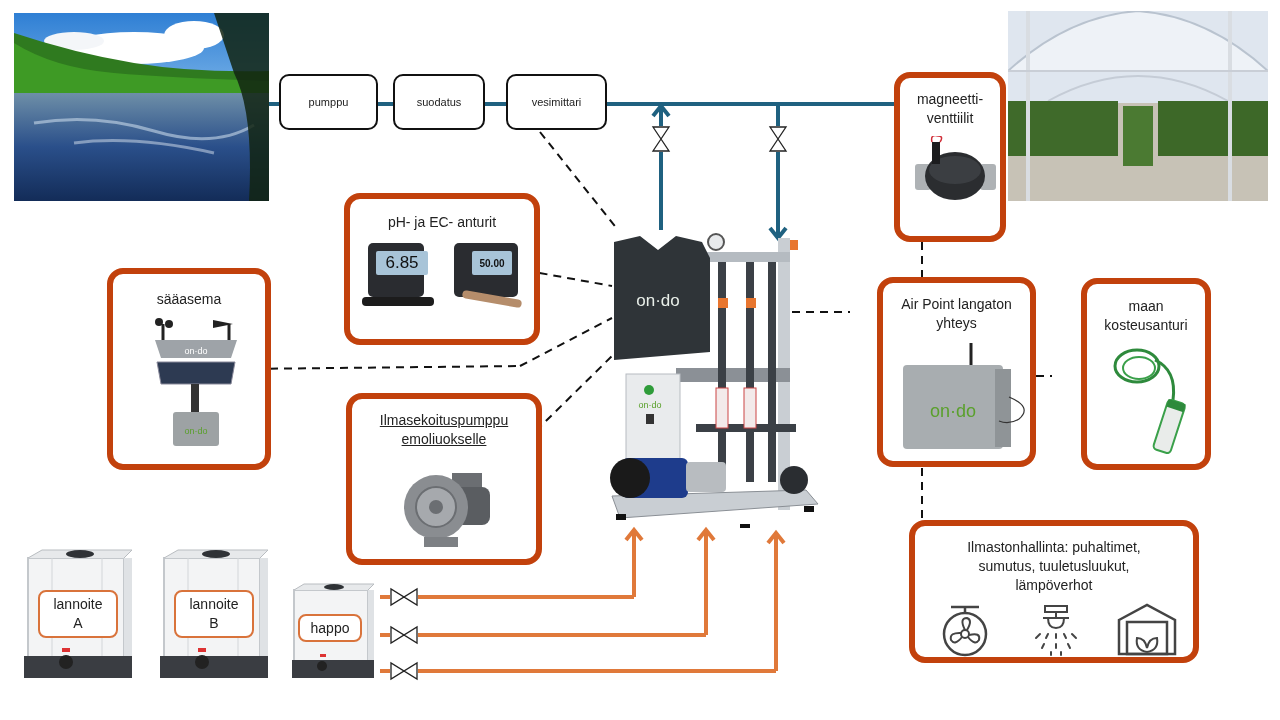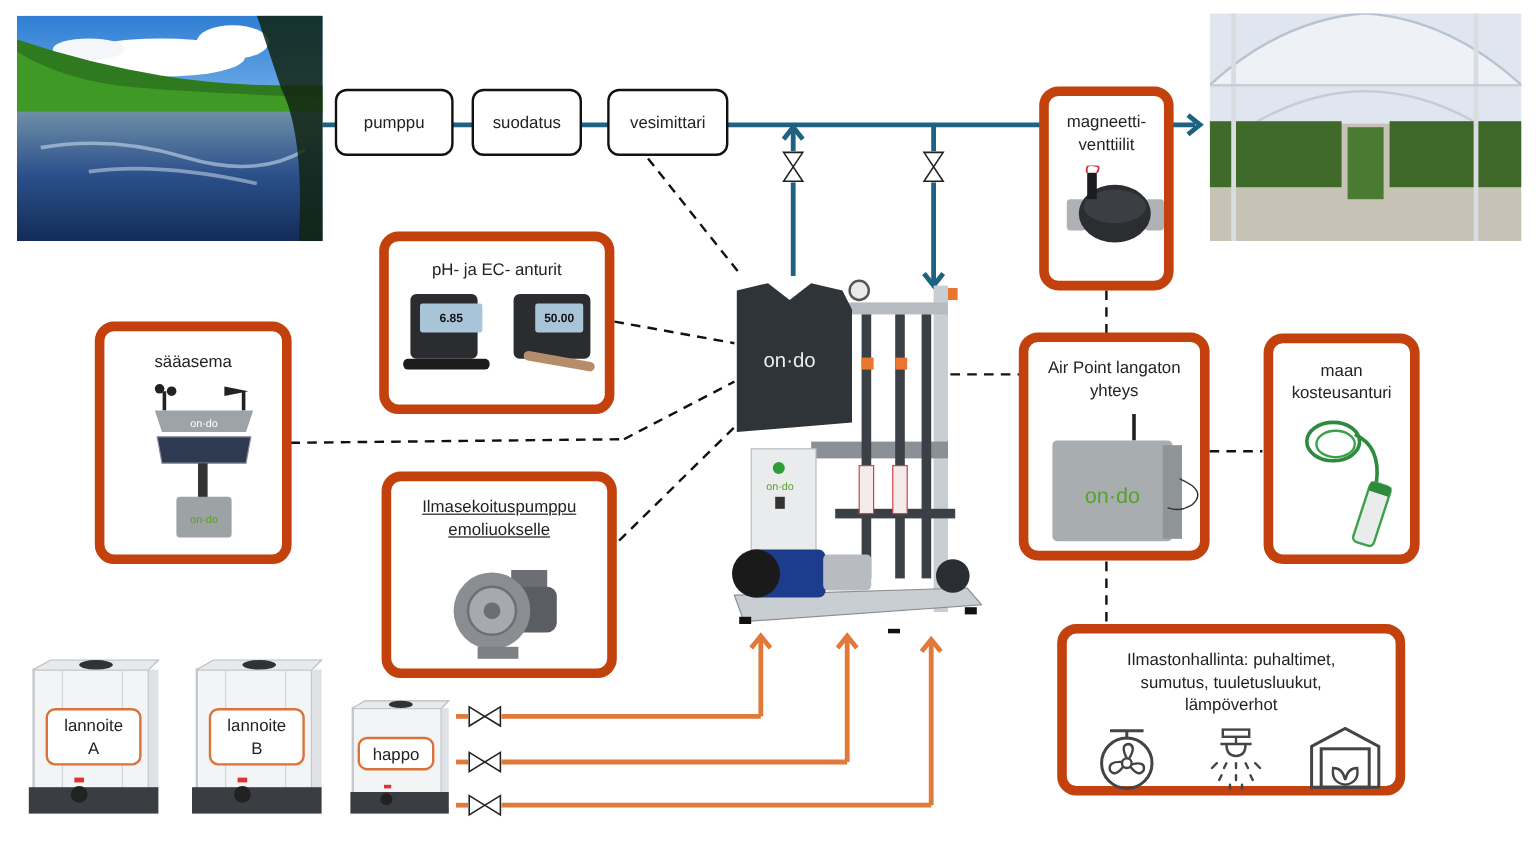--- a/index.html
+++ b/index.html
@@ -1,20 +1,20 @@
 <!DOCTYPE html>
 <html><head>
 <meta charset="utf-8">
 <style>
   html,body{margin:0;padding:0;background:#fff;}
   body{width:1280px;height:720px;position:relative;overflow:hidden;font-family:"Liberation Sans","DejaVu Sans",sans-serif;color:#222;}
   .abs{position:absolute;}
-  .box{position:absolute;border:8px solid #c2410c;border-radius:16px;background:#fff;box-sizing:border-box;}
+  .box{position:absolute;border:6px solid #c2410c;border-radius:16px;background:#fff;box-sizing:border-box;margin-left:28px;}
   .lbl{position:absolute;left:0;right:0;text-align:center;font-size:14px;line-height:19px;color:#222;}
-  .flowbox{position:absolute;border:2px solid #111;border-radius:10px;background:#fff;box-sizing:border-box;display:flex;align-items:center;justify-content:center;font-size:14px;color:#222;}
+  .flowbox{position:absolute;border:2px solid #111;border-radius:10px;background:#fff;box-sizing:border-box;display:flex;align-items:center;justify-content:center;font-size:11px;color:#222;}
   .obox{position:absolute;border:2px solid #d9733b;border-radius:8px;background:#fff;box-sizing:border-box;display:flex;align-items:center;justify-content:center;text-align:center;font-size:14px;line-height:19px;color:#222;}
   svg.layer{position:absolute;left:0;top:0;}
 </style>
 </head>
 <body>
 
 <svg class="layer" width="1280" height="720">
   <defs>
     <marker id="arrBlue" markerWidth="10" markerHeight="10" refX="5" refY="5" orient="auto" markerUnits="userSpaceOnUse">
       <path d="M0,0 L6,5 L0,10" fill="none" stroke="#1f6180" stroke-width="3"></path>
@@ -139,21 +139,21 @@
     <ellipse cx="45" cy="40" rx="30" ry="24" fill="#2b2d30"></ellipse>
     <ellipse cx="45" cy="34" rx="26" ry="14" fill="#3b3e42"></ellipse>
     <rect x="22" y="6" width="8" height="22" fill="#1b1c1e"></rect>
     <path d="M22,6 Q20,-2 28,0 Q34,0 30,6" fill="none" stroke="#d0303a" stroke-width="1.5"></path>
   </svg>
 </div>
 
 <div class="box" style="left:316px;top:193px;width:196px;height:152px;">
   <div class="lbl" style="top:14px;">pH- ja EC- anturit</div>
   <div class="abs" style="left:18px;top:44px;width:56px;height:54px;background:#2a2c30;border-radius:5px;">
-    <div class="abs" style="left:8px;top:8px;width:52px;height:24px;background:#a8c4d8;border-radius:2px;font-size:10px;font-weight:bold;color:#111;display:flex;align-items:center;justify-content:center;">6.85</div>
+    <div class="abs" style="left:8px;top:8px;width:52px;height:24px;background:#a8c4d8;border-radius:2px;font-size:17px;font-weight:normal;color:#111;display:flex;align-items:center;justify-content:center;">6.85</div>
   </div>
   <div class="abs" style="left:12px;top:98px;width:72px;height:9px;background:#1c1c1c;border-radius:4px;"></div>
   <div class="abs" style="left:104px;top:44px;width:64px;height:54px;background:#2a2c30;border-radius:5px;">
     <div class="abs" style="left:18px;top:8px;width:40px;height:24px;background:#a8c4d8;border-radius:2px;font-size:10px;font-weight:bold;color:#111;display:flex;align-items:center;justify-content:center;">50.00</div>
   </div>
   <div class="abs" style="left:112px;top:96px;width:60px;height:8px;background:#b58d6b;border-radius:4px;transform:rotate(10deg);"></div>
 </div>
 
 <div class="box" style="left:79px;top:268px;width:164px;height:202px;">
   <div class="lbl" style="top:16px;">sääasema</div>

